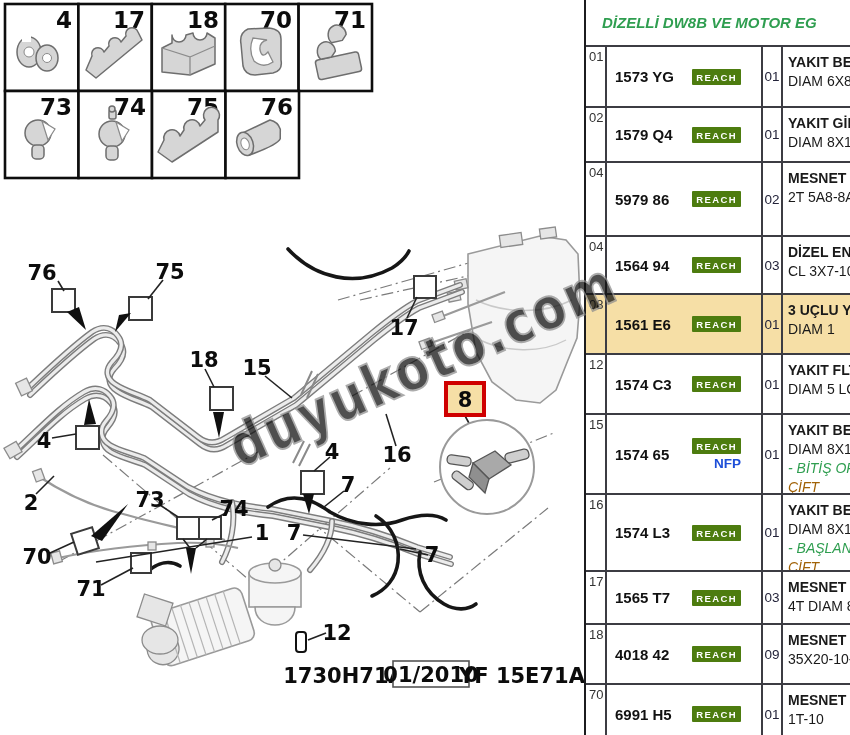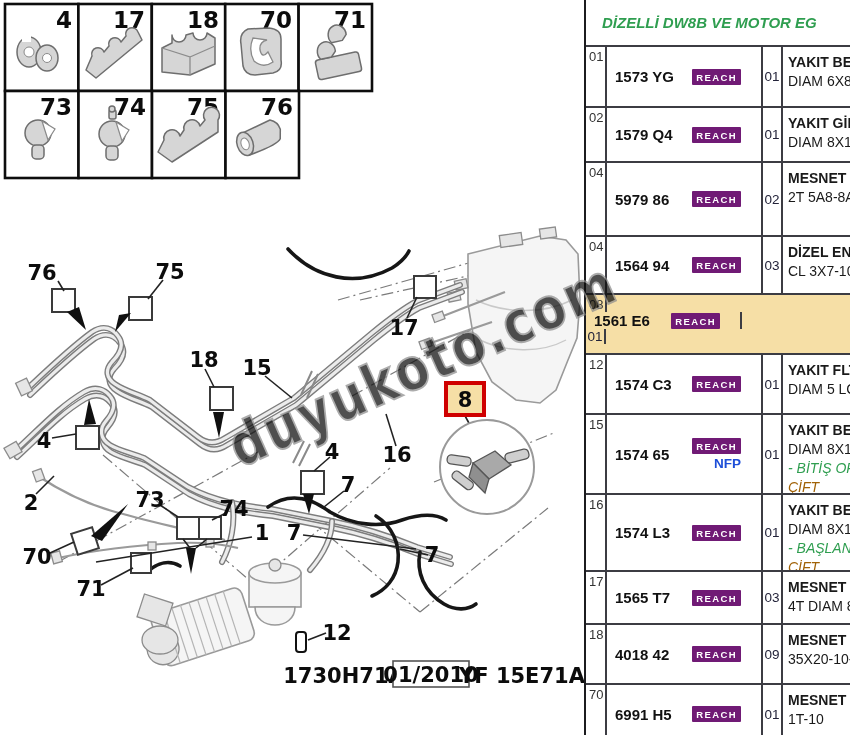--- a/index.html
+++ b/index.html
@@ -23,28 +23,28 @@
   .cap{font-size:21px;}
   
   #table-panel{position:absolute;left:584px;top:0;width:266px;height:735px;background:#fff;
     border-left:2px solid #1c1c1f;box-sizing:border-box;overflow:hidden;}
   .thead{height:27px;display:flex;align-items:center;padding-left:8px;font-size:19px;color:#111;
     border-bottom:2px solid #2c2c31;box-sizing:border-box;}
   .thead span{margin-right:5px;}
   .subtitle{height:47px;display:flex;align-items:center;padding-left:16px;font-size:15px;
     font-style:italic;font-weight:bold;color:#2f9e50;border-bottom:2px solid #3c3c43;box-sizing:border-box;}
   .trow{display:flex;border-bottom:2px solid #3c3c43;box-sizing:border-box;background:#fff;}
-  .trow.hl{background:#f6dfa6;flex-direction:column;}
+  .trow.hl{background:#f6dfa6;}
   .c{box-sizing:border-box;}
   .c.ref{width:21px;border-right:2px solid #3c3c43;font-size:13px;color:#333;padding:2px 0 0 3px;}
   .c.part{width:156px;border-right:2px solid #3c3c43;display:flex;align-items:center;
     justify-content:space-between;padding:0 20px 0 8px;}
   .pn{font-weight:bold;font-size:15px;color:#111;white-space:nowrap;}
   .bstack{display:flex;flex-direction:column;align-items:flex-end;gap:2px;}
-  .reach{background:#701a75;color:#fff;font-weight:bold;font-size:9.5px;letter-spacing:1.4px;
+  .reach{background:#4d7c0f;color:#fff;font-weight:bold;font-size:9.5px;letter-spacing:1.4px;
     padding:3px 4px 2px 4px;border-radius:1px;cursor:pointer;}
   .nfp{font-weight:bold;font-size:13.5px;color:#1d4ed8;}
   .nfp:empty{display:none;}
   .c.qty{width:20px;border-right:2px solid #3c3c43;display:flex;align-items:center;
     justify-content:center;font-size:13.5px;color:#23233a;}
   .c.desc{flex:1;padding:6px 0 0 5px;overflow:hidden;}
   .d{font-size:14px;line-height:19px;color:#1a1a1a;white-space:nowrap;}
   .d:empty{display:none;}
   .d.b{font-weight:bold;}
   .d.g{font-style:italic;color:#2f9e50;}

